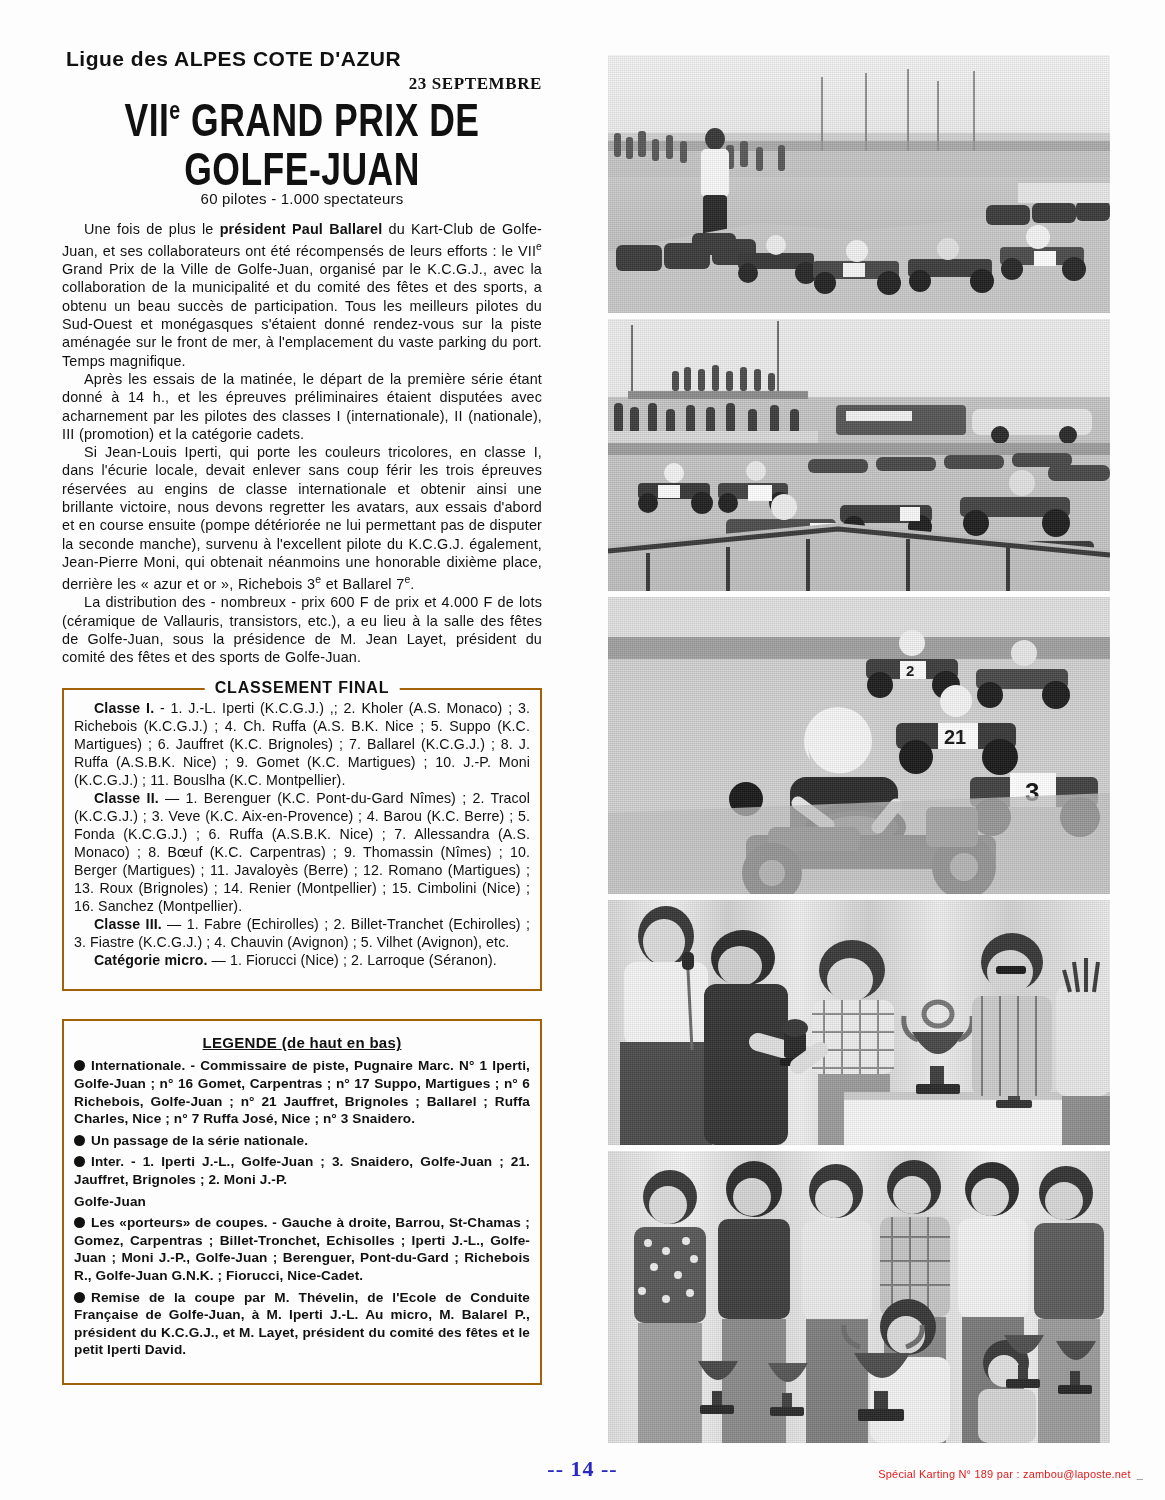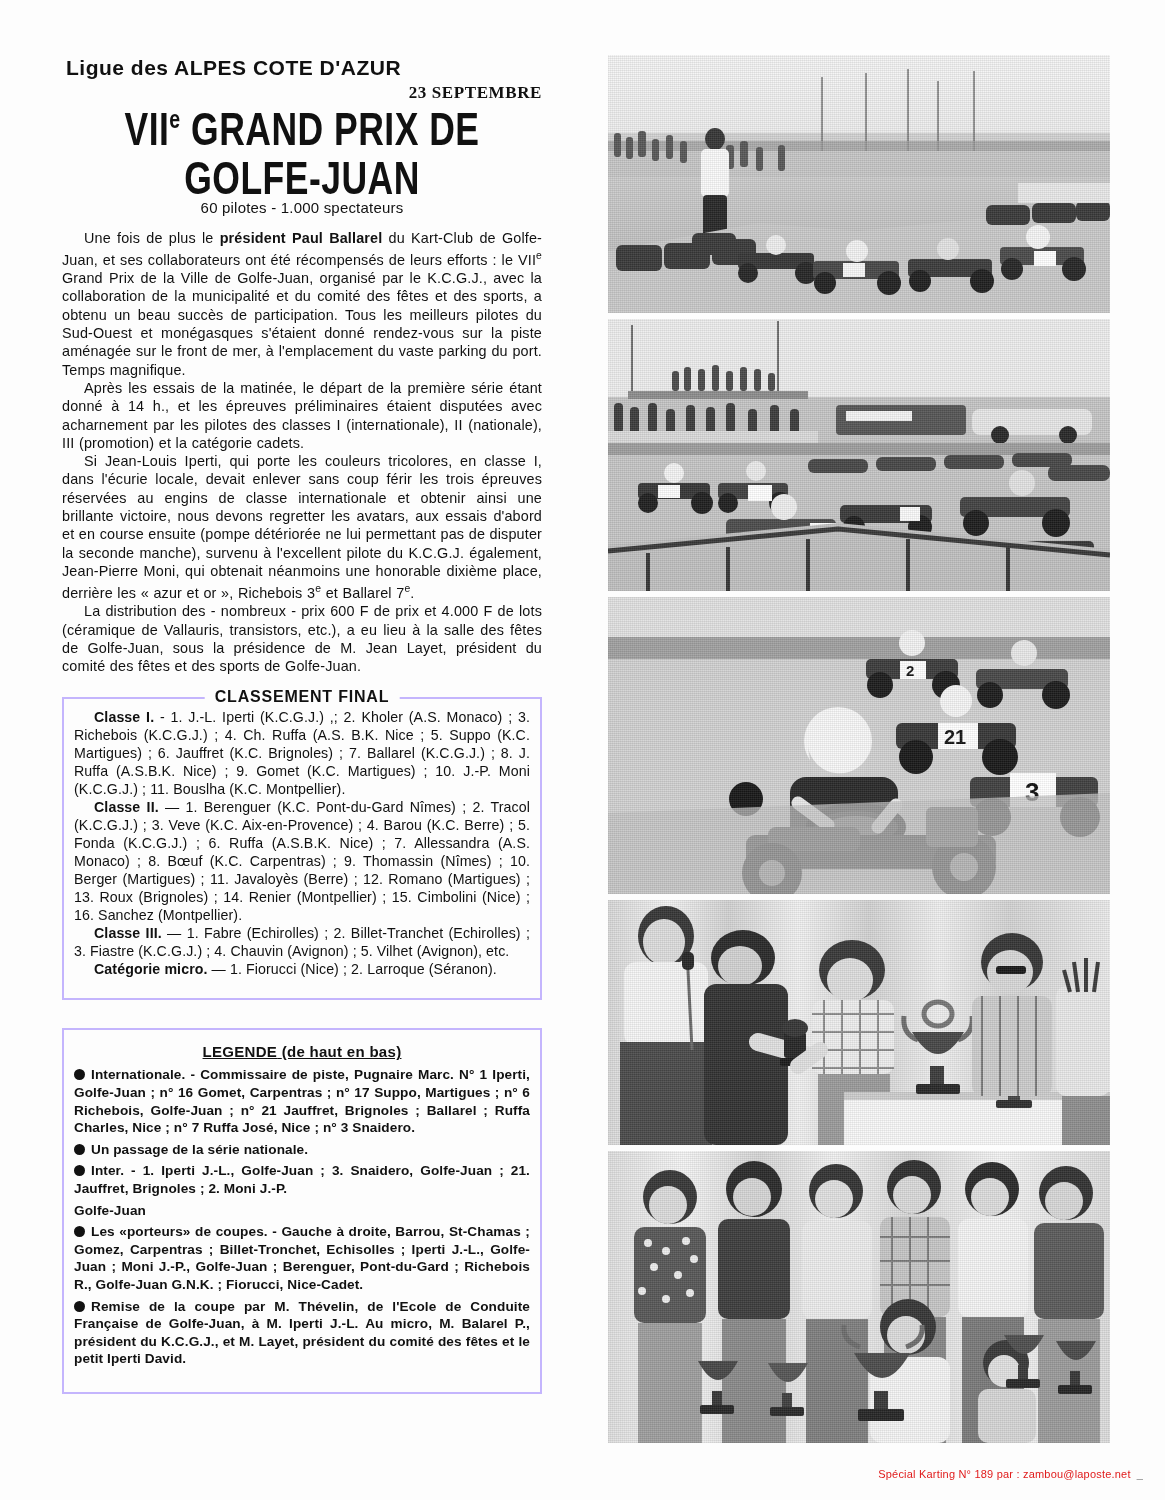--- a/index.html
+++ b/index.html
@@ -20,21 +20,21 @@
   #page {
     position: absolute;
     inset: 0;
     background: #fdfdfd;
   }
 
   
   #left-col {
     position: absolute;
     left: 62px;
-    top: 57px;
+    top: 48px;
     width: 480px;
   }
 
   .masthead {
     text-align: center;
     margin-bottom: 2px;
   }
   .league-line {
     font-weight: 700;
     font-size: 21px;
@@ -89,21 +89,21 @@
   .article p {
     margin: 0;
     text-indent: 22px;
   }
   .article b { font-weight: 700; }
   .article sup { font-size: 0.72em; vertical-align: super; }
 
   
   .framed {
     position: relative;
-    border: 2px solid #c4b5fd;
+    border: 2px solid #a16207;
     margin-top: 22px;
     padding: 9px 10px 20px 10px;
   }
   .framed .box-title {
     position: absolute;
     top: -11px;
     left: 50%;
     transform: translateX(-50%);
     background: #fdfdfd;
     padding: 0 10px;
@@ -726,17 +726,20 @@
           <path d="M4 14 q20 38 40 0 z" fill="#4d4d4d"></path>
           <rect x="18" y="44" width="10" height="14" fill="#3a3a3a"></rect>
           <rect x="6" y="58" width="34" height="9" rx="2" fill="#282828"></rect>
         </g>
       </svg>
       <div class="grain"></div>
     </div>
 
   </div>
 
+  <div id="footer-page">
+    <span class="pg">-- 14 --</span>
+  </div>
   <div id="footer-credit">
     <span>Spécial Karting N° 189 par :  zambou@laposte.net</span><span class="tail">_</span>
   </div>
 
 </div>
 
 </body></html>

